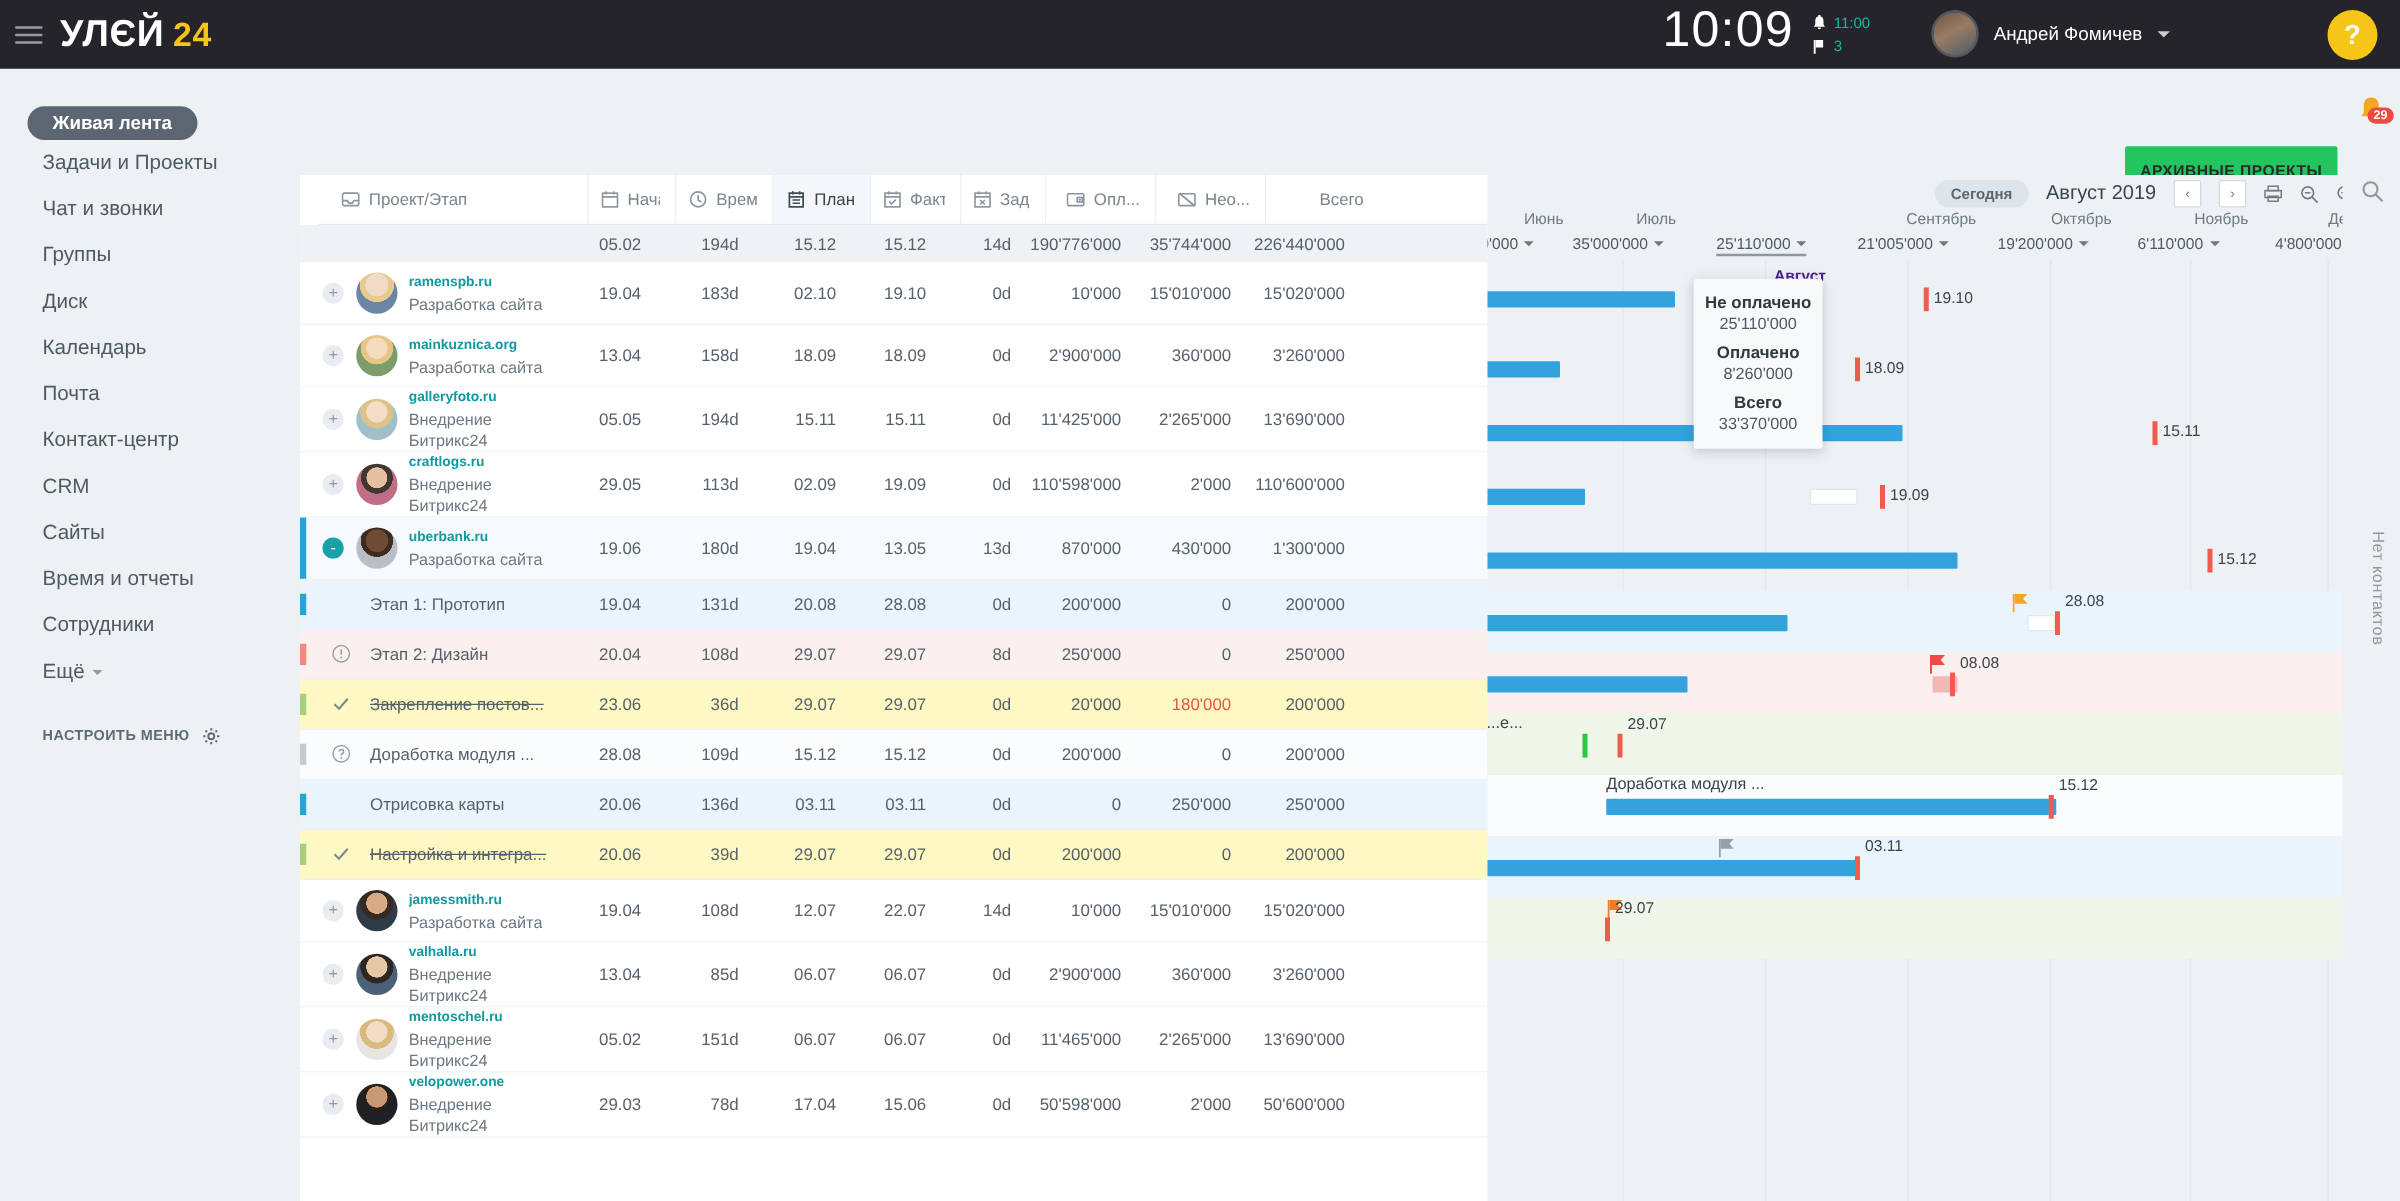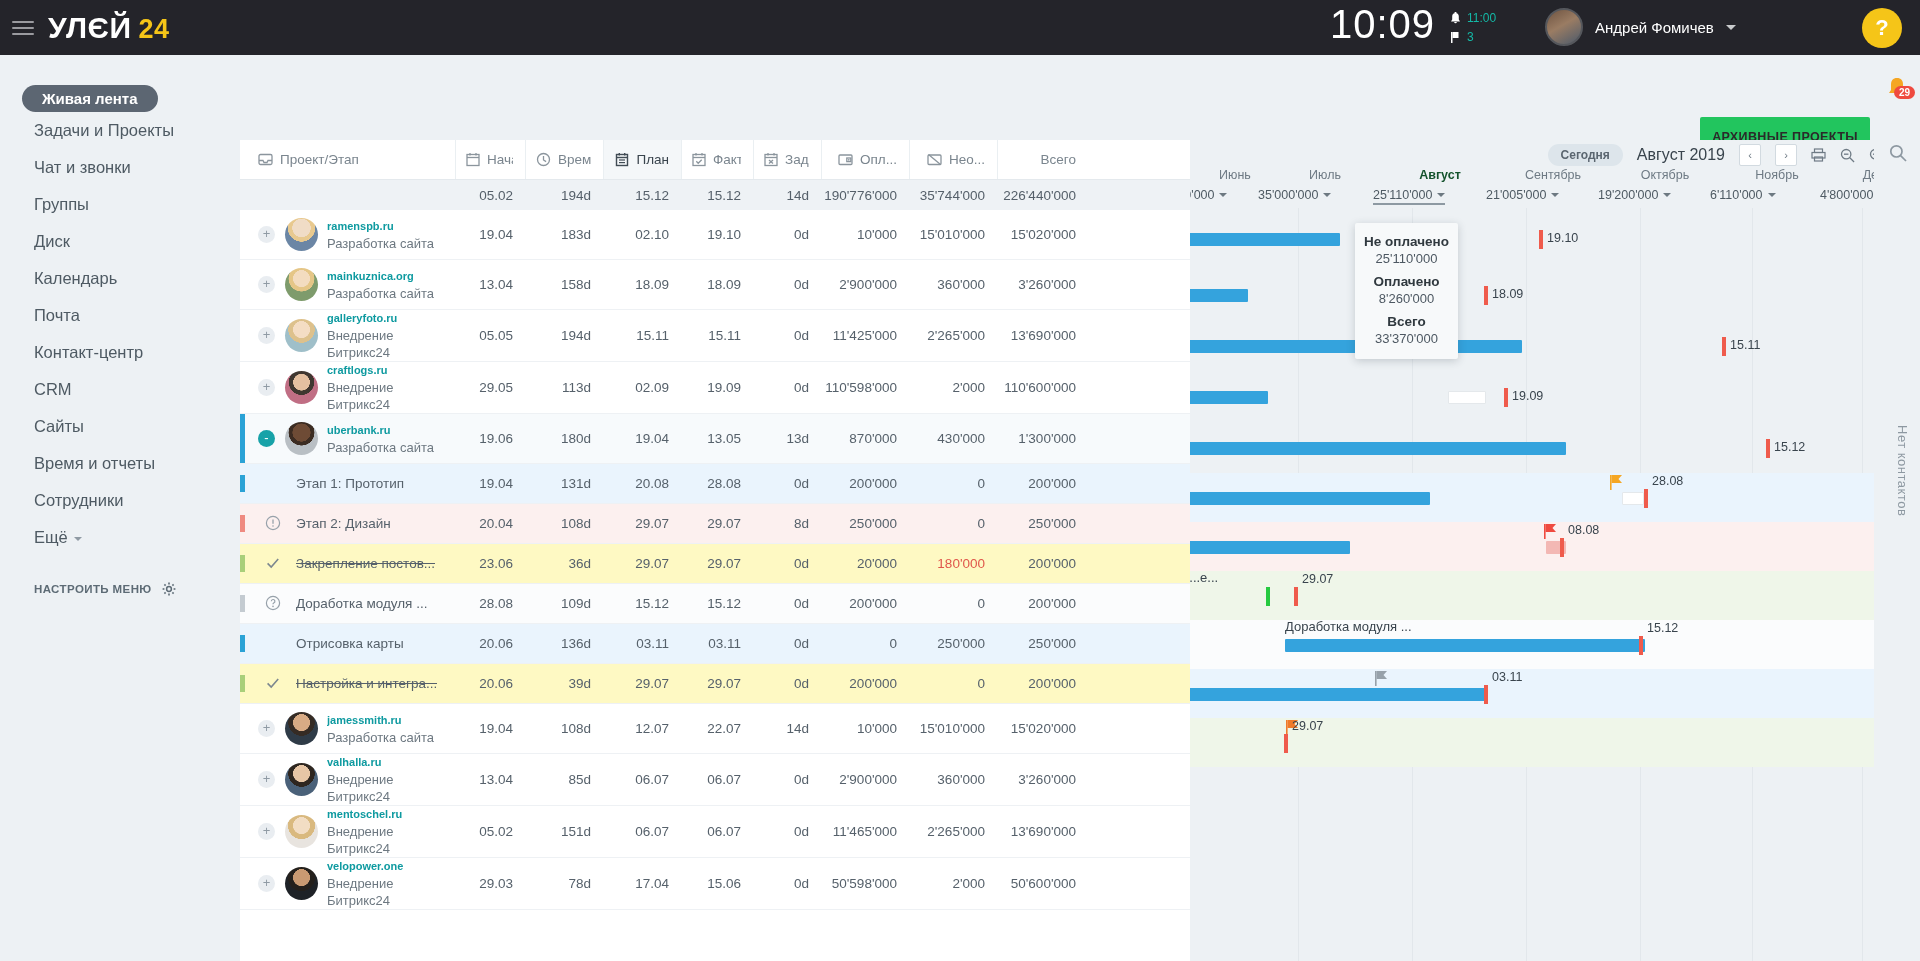--- a/index.html
+++ b/index.html
@@ -84,21 +84,21 @@
   .topbtn {
     position: absolute; top: 18px; height: 39px; background: #22c55e; color: #2a2a2a;
     font-size: 12.5px; font-weight: 700; letter-spacing: .4px; text-transform: uppercase;
     display: flex; align-items: center; justify-content: center; cursor: pointer; border-radius: 2px; margin-top: 44px;
   }
   #btn-arch { left: 1462px; width: 170px; }
   #btn-hidden { left: 1648px; width: 170px; }
 
   
   #grid { position: absolute; top: 140px; left: 240px; width: 950px; height: 821px; background: #fff; overflow: hidden; }
-  .thead { display: flex; height: 40px; border-bottom: 1px solid #e4e9ed; background:#fff; }
+  .thead { display: flex; height: 40px; border-bottom: 1px solid #e4e9ed; background:#fff;margin-left:15px; }
   .th {
     display: flex; align-items: center; gap: 7px; font-size: 13.5px; color: #7a858e;
     border-left: 1px solid #eaeff2; padding-left: 10px; cursor: pointer; position: relative;
   }
   .th:first-child { border-left: 0; padding-left: 18px; }
   .th.sel { background: #f4f7f9; color: #39444d; font-weight: 400; }
   .th .lbl { white-space: nowrap; overflow: hidden; }
 
   .c-name  { width: 215px; }
   .c-start { width: 70px; justify-content: flex-end; padding-right: 12px; }
@@ -155,21 +155,21 @@
   #gantt { position: absolute; top: 140px; left: 1190px; width: 700px; height: 821px; background: #edf1f4; overflow: hidden; }
   #gantt-head { position: absolute; top: 0; left: 0; width: 700px; height: 68px; }
 
   #gt-tools { position: absolute; right: 6px; top: 4px; display: flex; align-items: center; gap: 14px; }
   .today-pill { background: #dde5eb; color: #5b6670; font-size: 12px; font-weight: 700; border-radius: 11px; padding: 4px 13px; cursor: pointer; }
   .gt-month { font-size: 16px; color: #39444d; }
   .gt-nav { width: 22px; height: 22px; border: 1px solid #d2dae0; background: #fff; border-radius: 2px; color: #6f7b85; font-size: 11px; display: flex; align-items: center; justify-content: center; cursor: pointer; }
 
   #months { position: absolute; top: 28px; left: 0; width: 700px; height: 22px; }
   .mo { position: absolute; top: 0; font-size: 12.5px; color: #6e7a84; text-align: center; }
-  .mo.cur { color: #14532d; font-weight: 700; }
+  .mo.cur { color: #4c1d95; font-weight: 700; margin-top: 46px; }
 
   #mo-amounts { position: absolute; top: 48px; left: 0; width: 700px; height: 20px; }
   .amt { position: absolute; top: 0; font-size: 12.5px; color: #4e5a63; display: flex; align-items: center; gap: 5px; white-space: nowrap; cursor: pointer; }
   .amt .cv { width: 0; height: 0; border-left: 4px solid transparent; border-right: 4px solid transparent; border-top: 4px solid #6d7981; }
   .amt.cur { border-bottom: 2px solid #8d99a2; padding-bottom: 1px; }
 
   #gt-body { position: absolute; top: 68px; left: 0; width: 700px; height: 753px; }
   .gline { position: absolute; top: 0; bottom: 0; width: 1px; background: #e2e7eb; }
   .grow { position: absolute; left: 0; width: 700px; }
   .grow.hl-blue  { background: #eaf4fd; }

